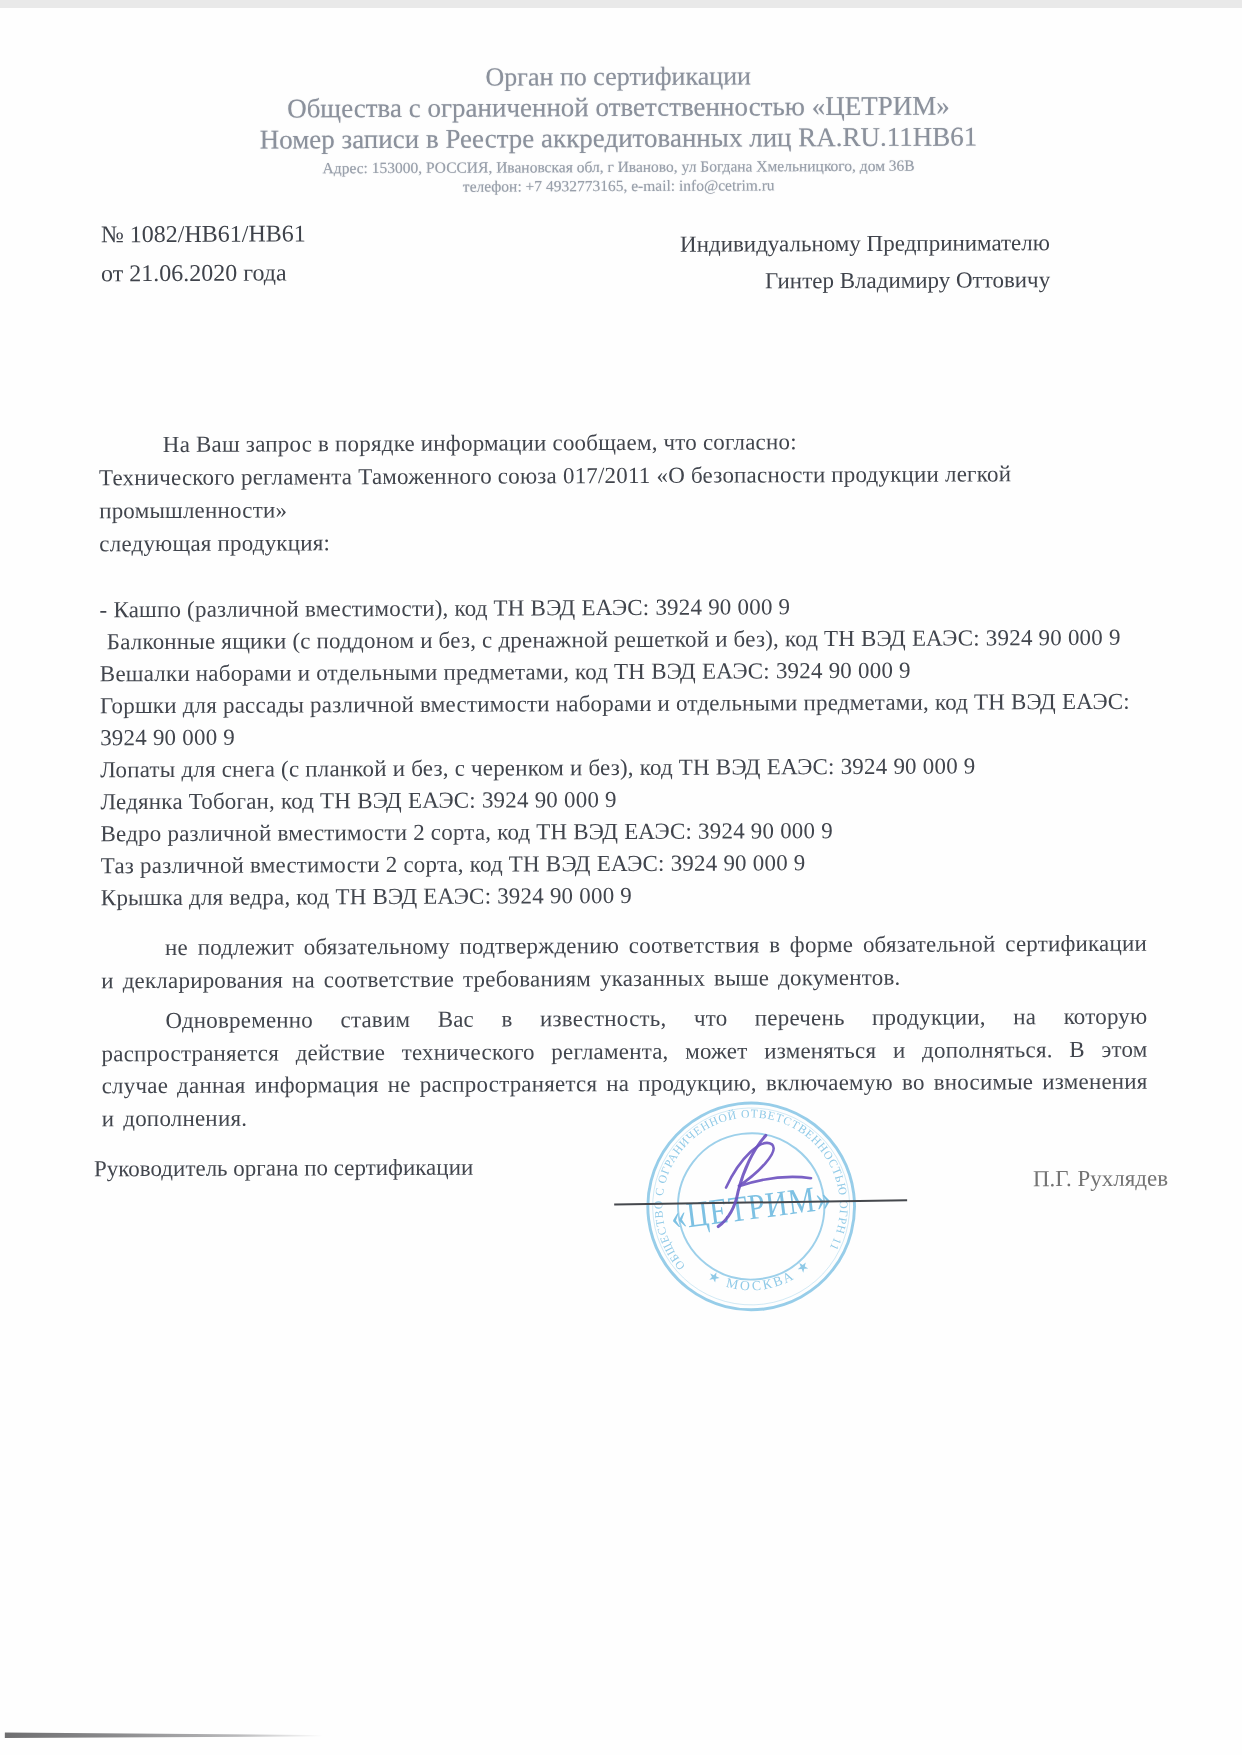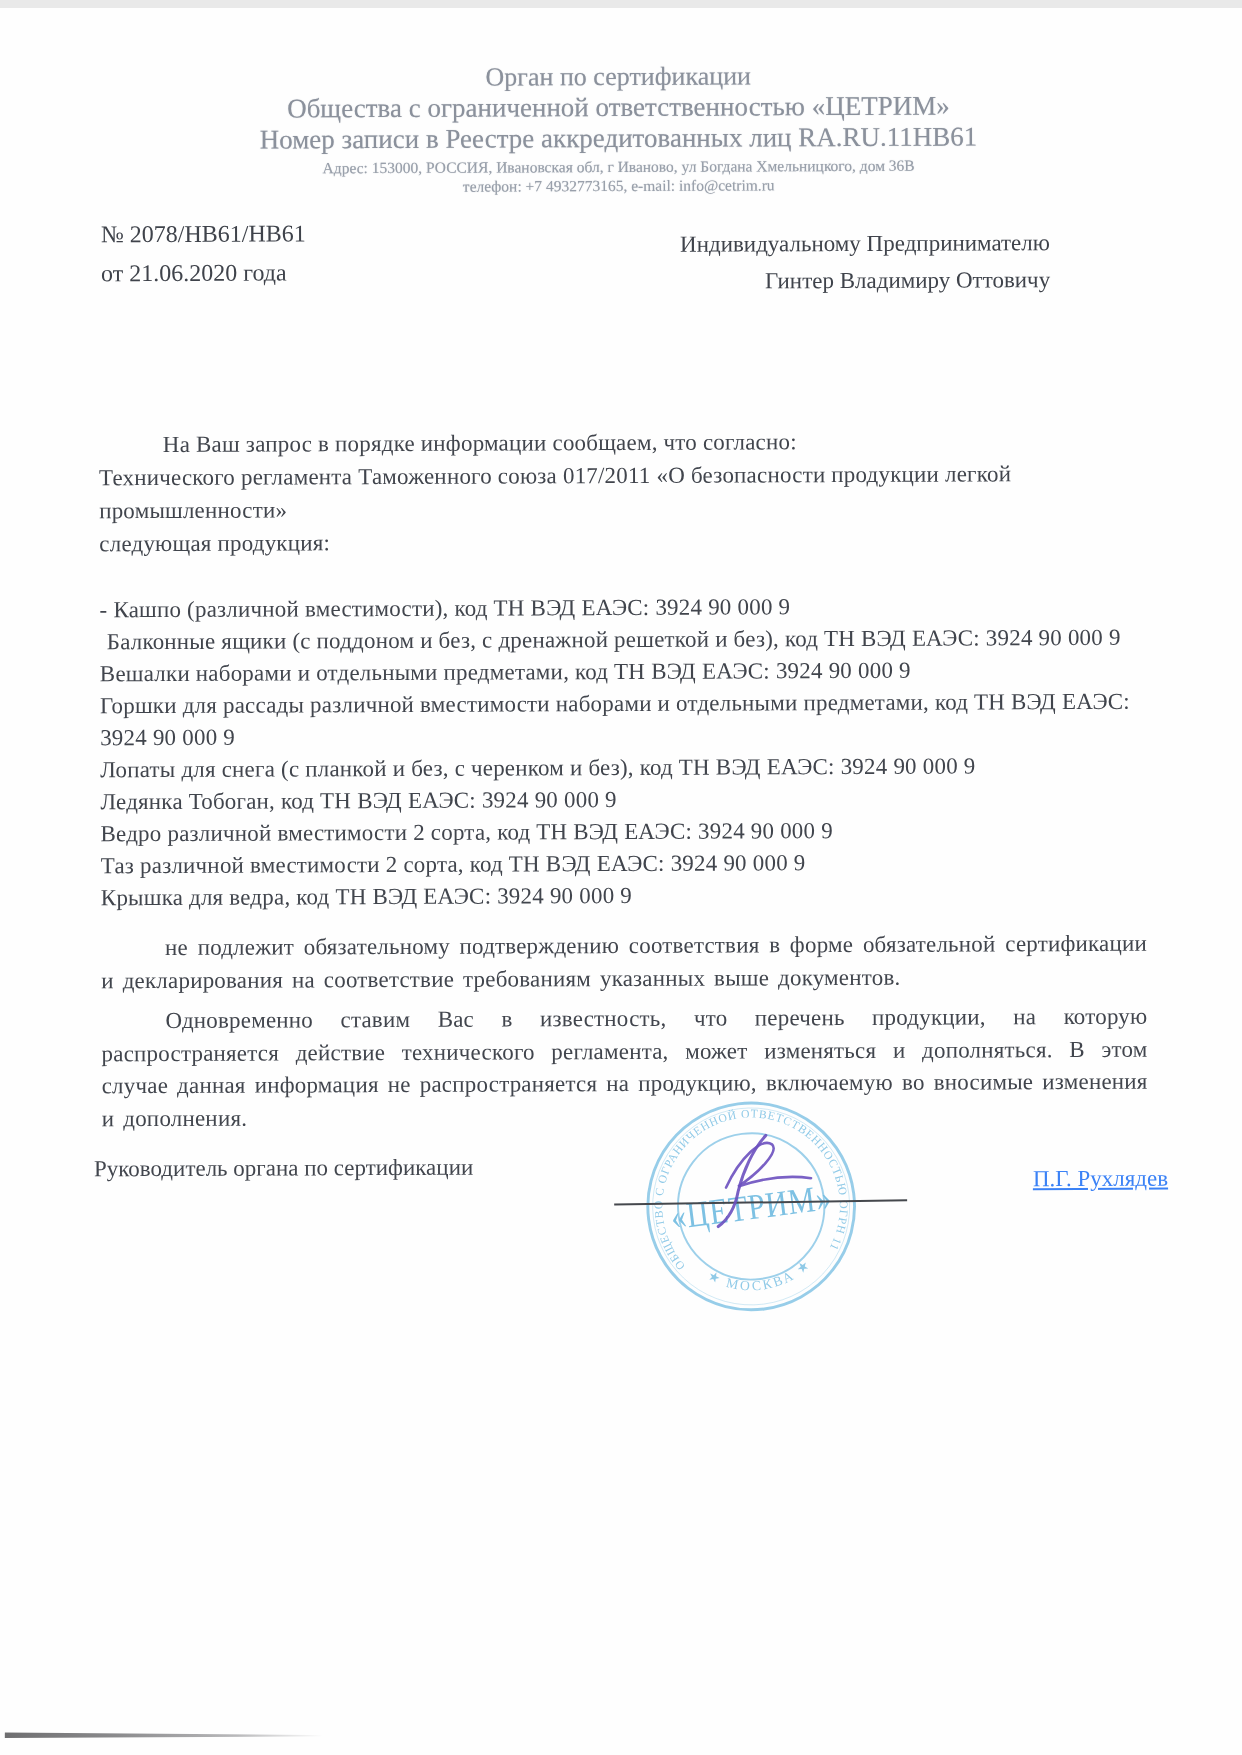--- a/index.html
+++ b/index.html
@@ -33,21 +33,21 @@
   .indent{text-indent:64px;}
   .products{position:absolute;left:100px;top:584px;width:1046px;line-height:32px;}
   .products > div{margin:0;}
   .products > div:nth-child(2){padding-left:7px;}
   .conclusion{position:absolute;left:100px;top:922px;width:1046px;line-height:32.5px;}
   .conclusion p{margin:0;text-align:justify;word-spacing:3px;}
   .conclusion p + p{margin-top:8px;}
 
   
   .sig-title{position:absolute;left:92px;top:1146px;font-size:23px;color:#42464e;}
-  .sig-name{position:absolute;right:76px;top:1160px;font-size:23px;color:#3b82f6;text-decoration:underline;}
+  .sig-name{position:absolute;right:76px;top:1160px;font-size:23px;color:#737373;}
   .sig-line{position:absolute;left:612px;top:1194px;width:293px;height:2px;background:#45484d;transform:rotate(-0.6deg);z-index:3;}
   .stamp{position:absolute;left:632px;top:1082px;opacity:.88;z-index:2;transform:rotate(-7deg);}
   .stamp text{font-family:"Liberation Serif","DejaVu Serif",serif;}
   .autograph{position:absolute;left:688px;top:1122px;z-index:4;}
 
   
   .artifact{
     position:absolute;left:0;top:1722px;width:332px;height:7px;
     background:linear-gradient(to right,#6e6e70 0%,#8c8c8e 35%,#b9b9bb 70%,rgba(255,255,255,0) 96%);
     clip-path:polygon(0 10%,100% 42%,100% 58%,0 90%);
@@ -62,21 +62,21 @@
 
     <div class="letterhead">
       <div class="lh-1">Орган по сертификации</div>
       <div class="lh-2">Общества с ограниченной ответственностью «ЦЕТРИМ»</div>
       <div class="lh-3">Номер записи в Реестре аккредитованных лиц RA.RU.11НВ61</div>
       <div class="lh-addr">Адрес: 153000, РОССИЯ, Ивановская обл, г Иваново, ул Богдана Хмельницкого, дом 36В</div>
       <div class="lh-contact">телефон: +7 4932773165, e-mail: info@cetrim.ru</div>
     </div>
 
     <div class="ref-block">
-      <div>№ 2078/НВ61/НВ61</div>
+      <div>№ 1082/НВ61/НВ61</div>
       <div>от 21.06.2020 года</div>
     </div>
 
     <div class="addressee">
       <div>Индивидуальному Предпринимателю</div>
       <div>Гинтер Владимиру Оттовичу</div>
     </div>
 
     <div class="intro body-text">
       <p class="indent">На Ваш запрос в порядке информации сообщаем, что согласно:</p>

